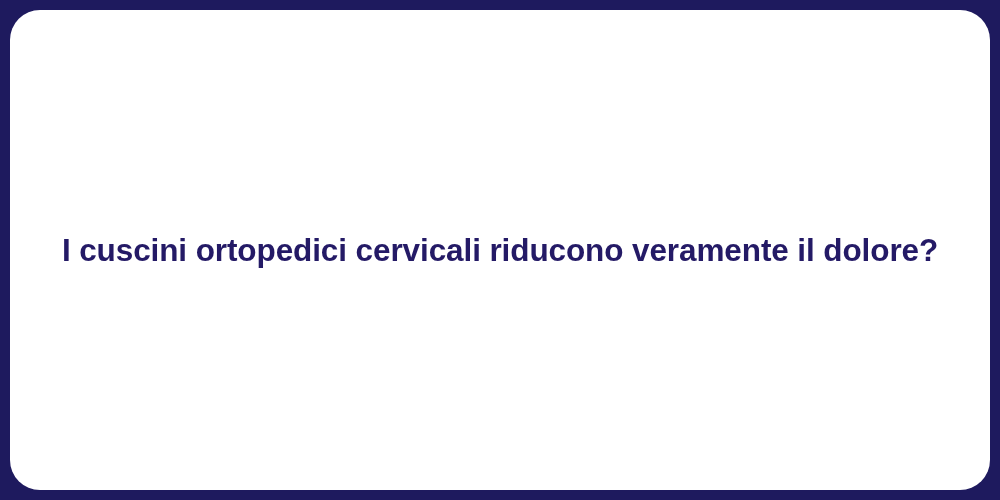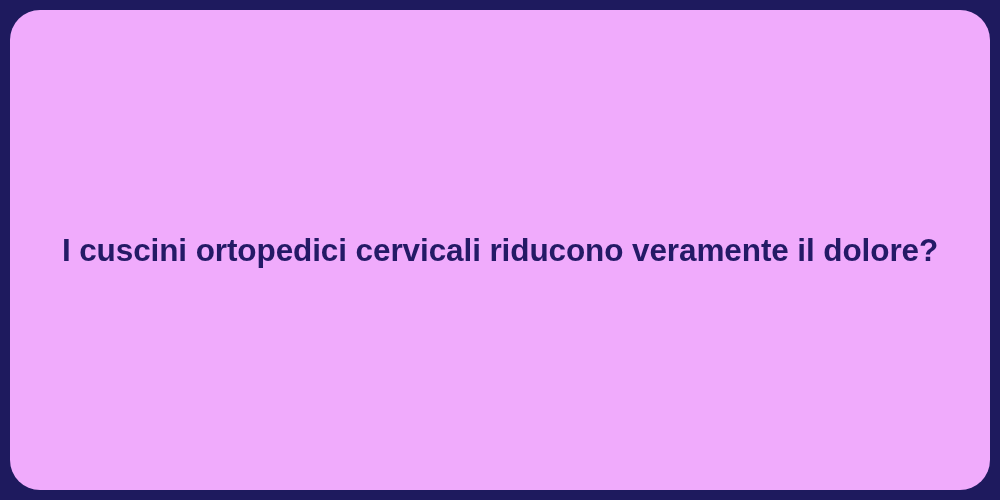--- a/index.html
+++ b/index.html
@@ -20,21 +20,21 @@
     width: 1000px;
     height: 500px;
     background: #1E1A5E;
     padding: 10px;
   }
 
   .banner-card {
     box-sizing: border-box;
     width: 100%;
     height: 100%;
-    background: #f0abfc;
+    background: #ffffff;
     border-radius: 30px;
     display: flex;
     align-items: center;
     justify-content: center;
     padding: 0 60px;
   }
 
   .headline {
     margin: 0;
     color: #241A66;

